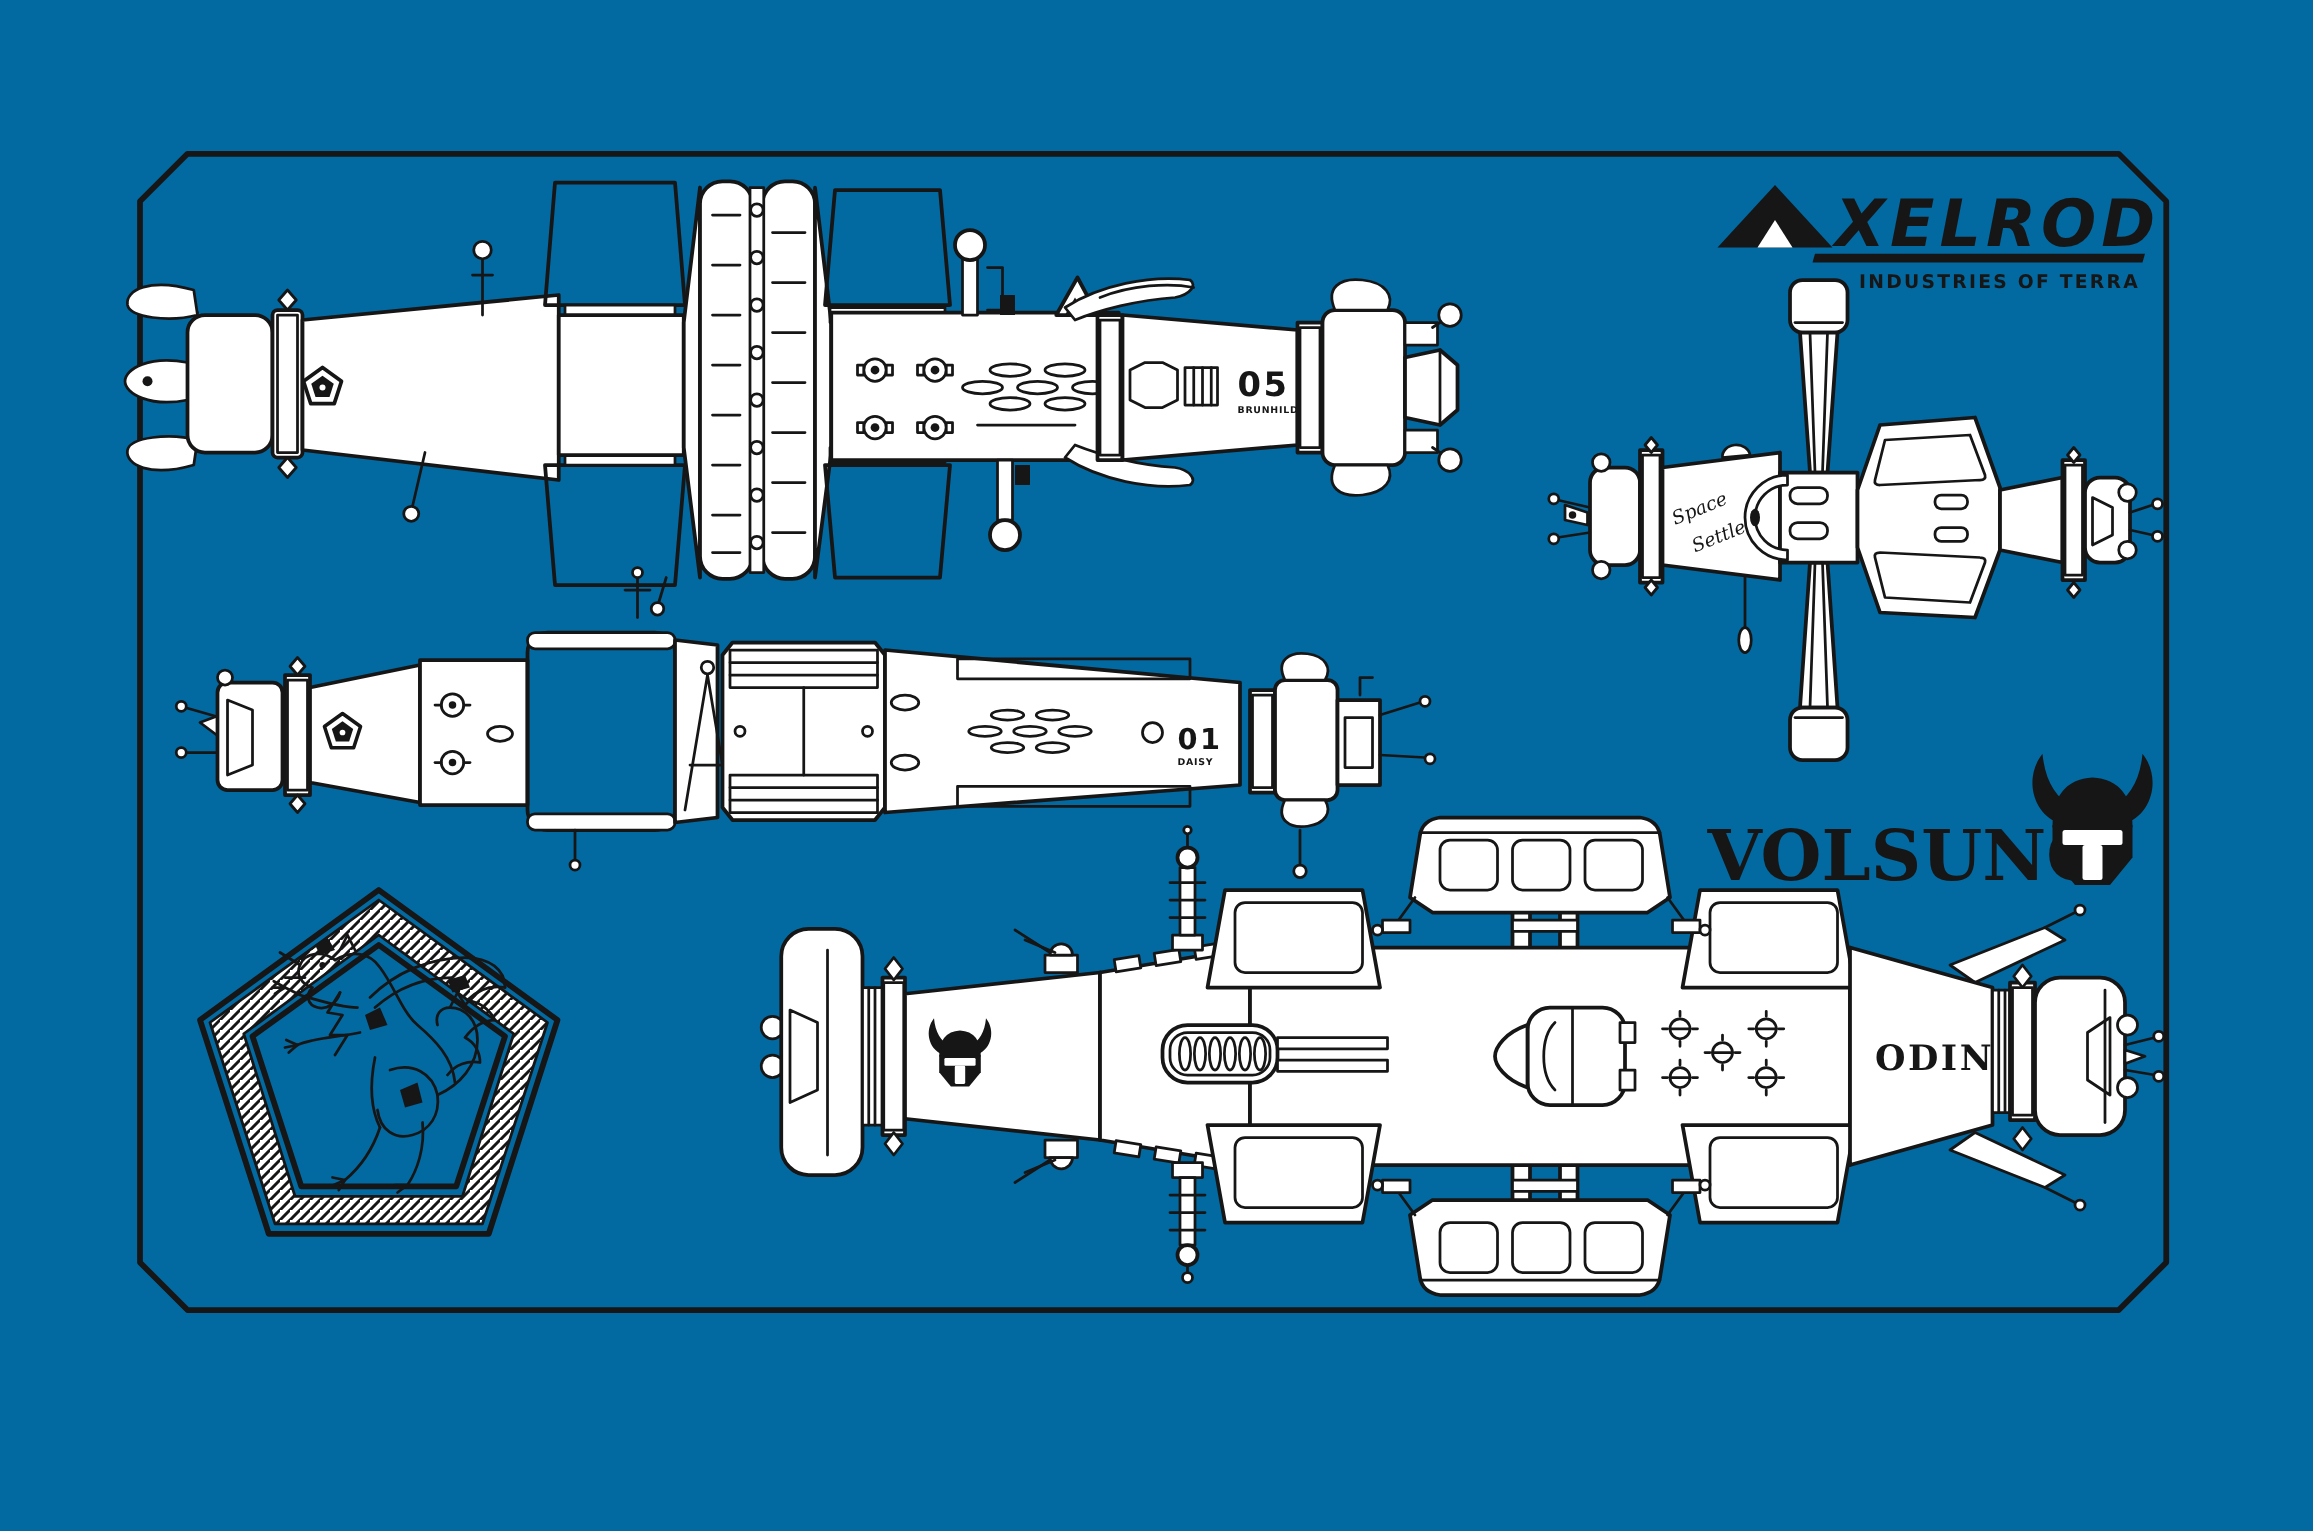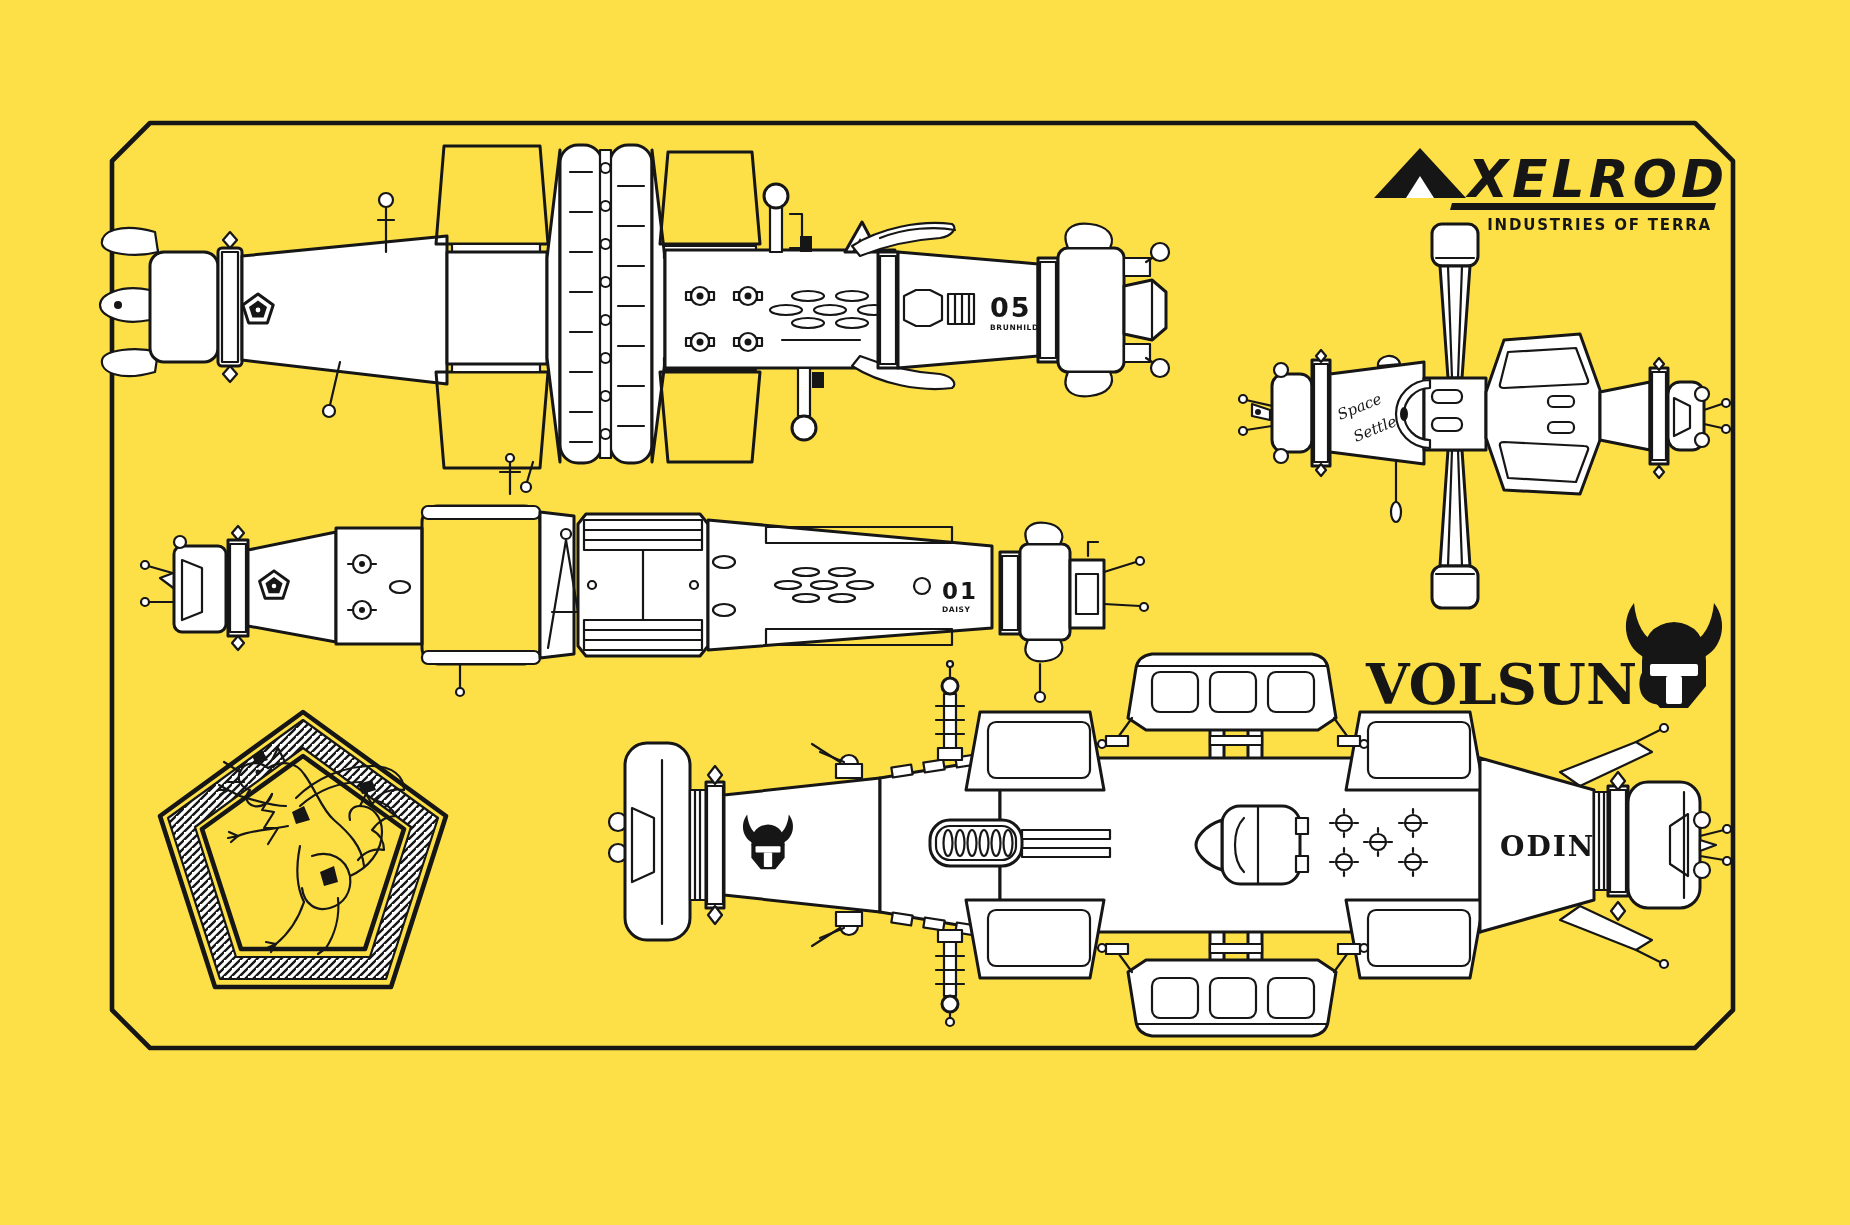--- a/index.html
+++ b/index.html
@@ -1,16 +1,16 @@
 <!DOCTYPE html>
 <html><head>
 <meta charset="utf-8">
 <style>
   html,body{margin:0;padding:0;background:#ffffff;}
-  .sheet{position:relative;width:1850px;height:1225px;background:#fde047;overflow:hidden;
+  .sheet{position:relative;width:1850px;height:1225px;background:#0369a1;overflow:hidden;
          font-family:"DejaVu Sans", sans-serif;}
   svg{display:block}
   
   .s2{stroke:#161616;stroke-width:2.2;fill:none;stroke-linejoin:round;stroke-linecap:round}
   .s3{stroke:#161616;stroke-width:3;fill:none;stroke-linejoin:round;stroke-linecap:round}
   .s4{stroke:#161616;stroke-width:4.6;fill:none;stroke-linejoin:round}
   .w{fill:#ffffff}
   .k{fill:#161616;stroke:none}
   text{fill:#161616;stroke:none}
   .numfont{font-family:"DejaVu Sans",sans-serif;font-weight:bold;letter-spacing:2px}

